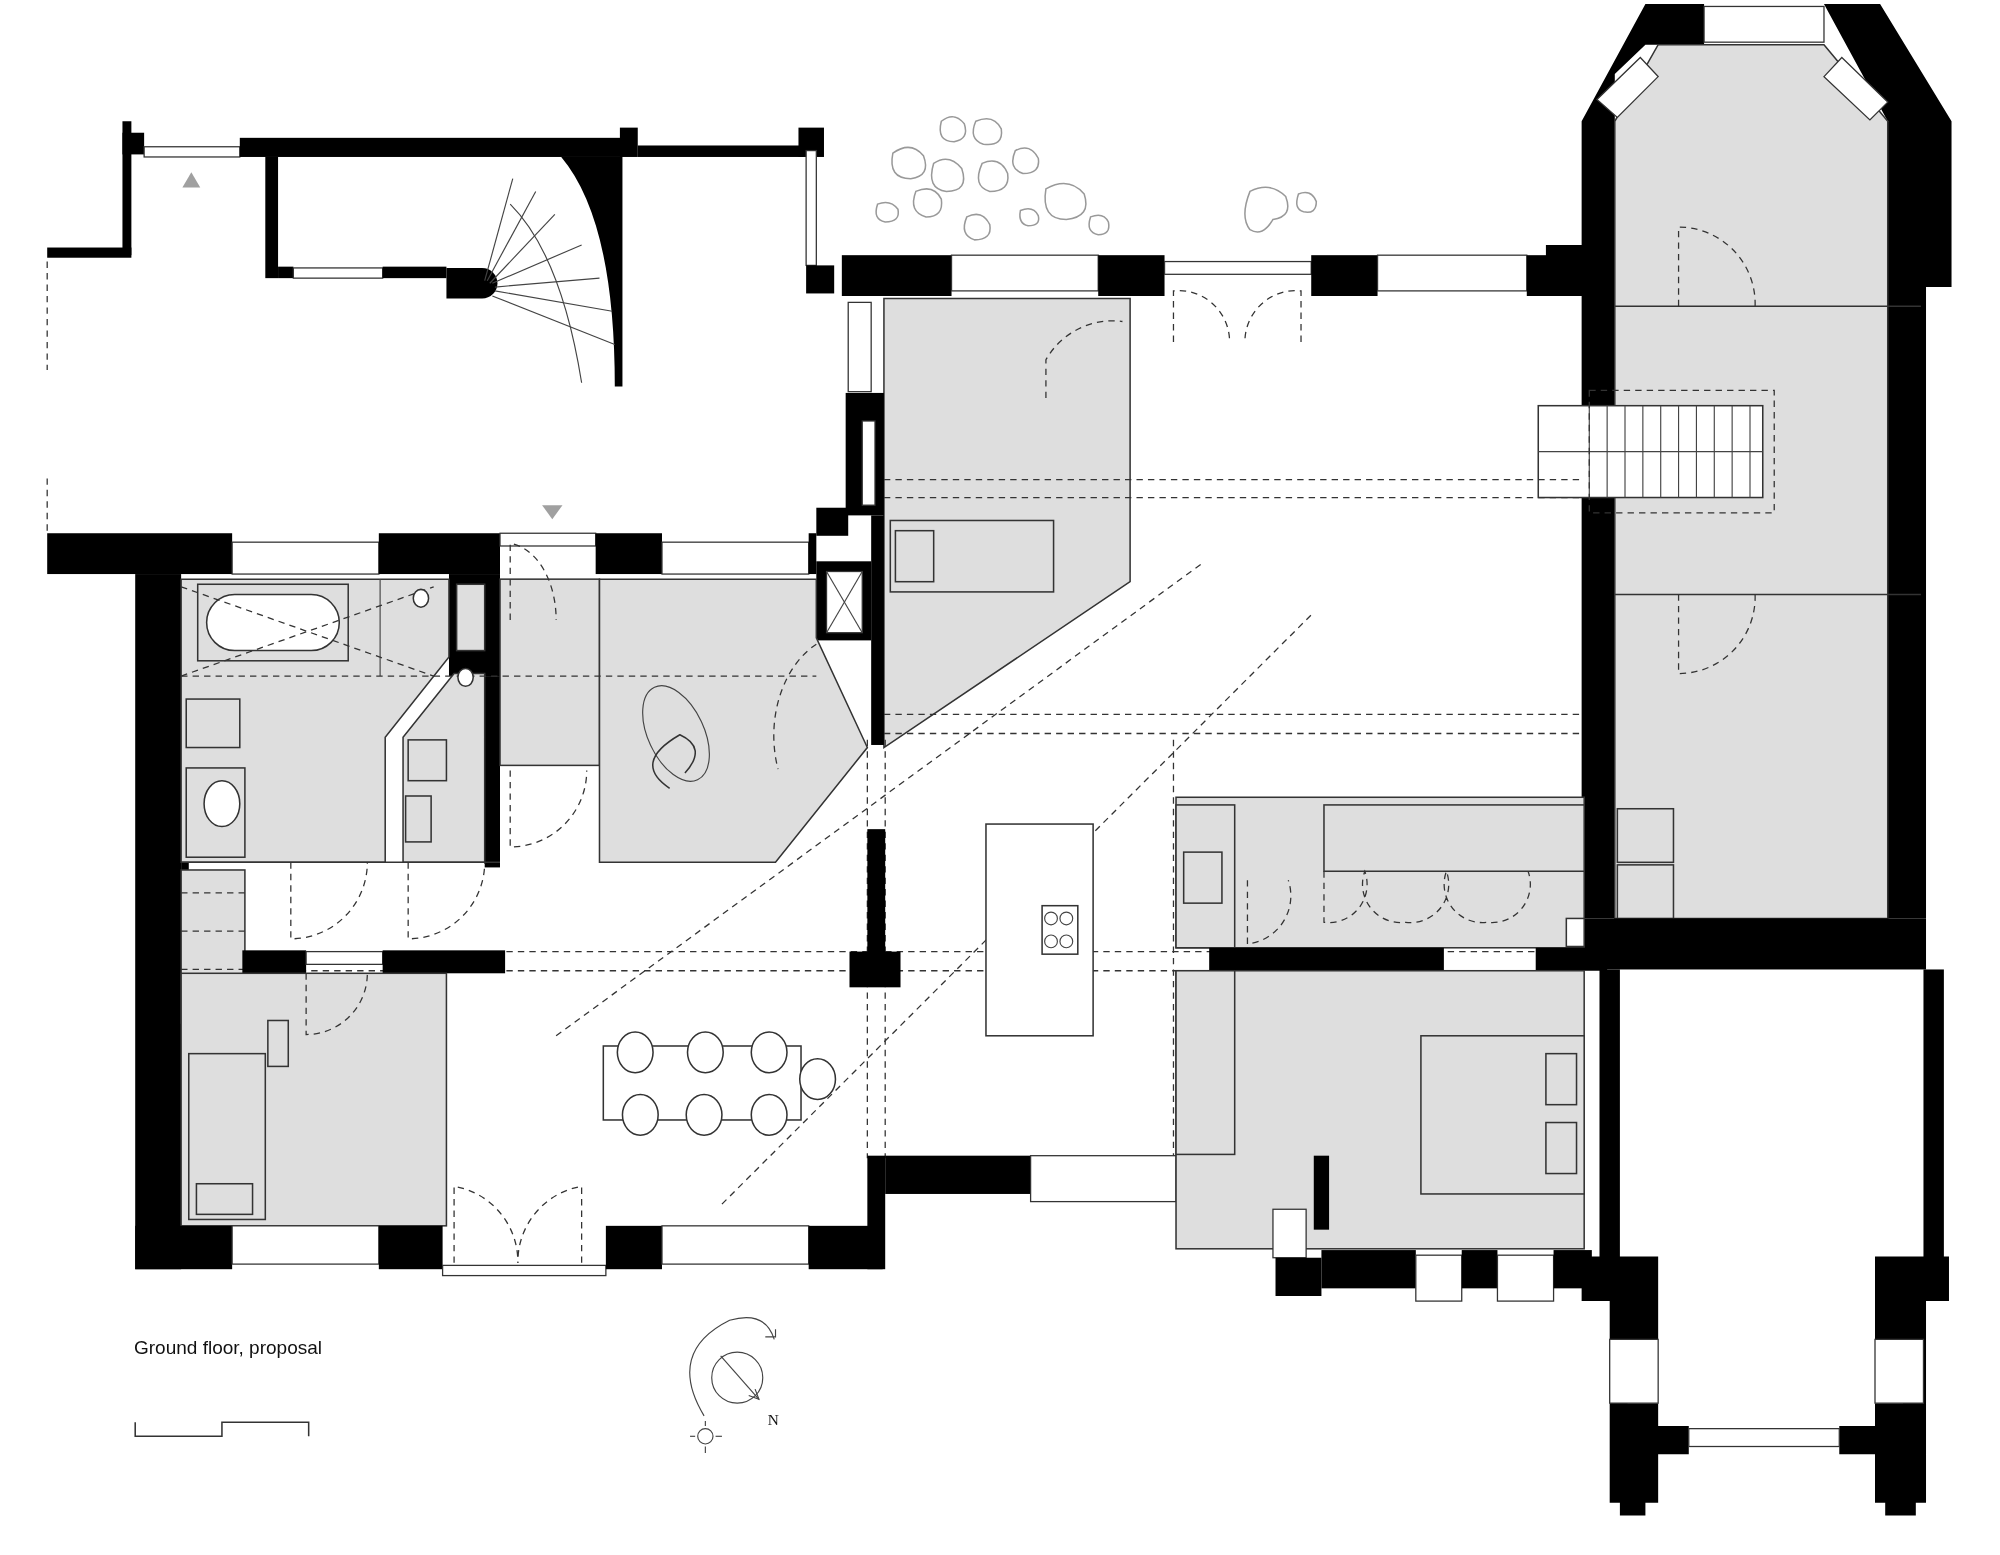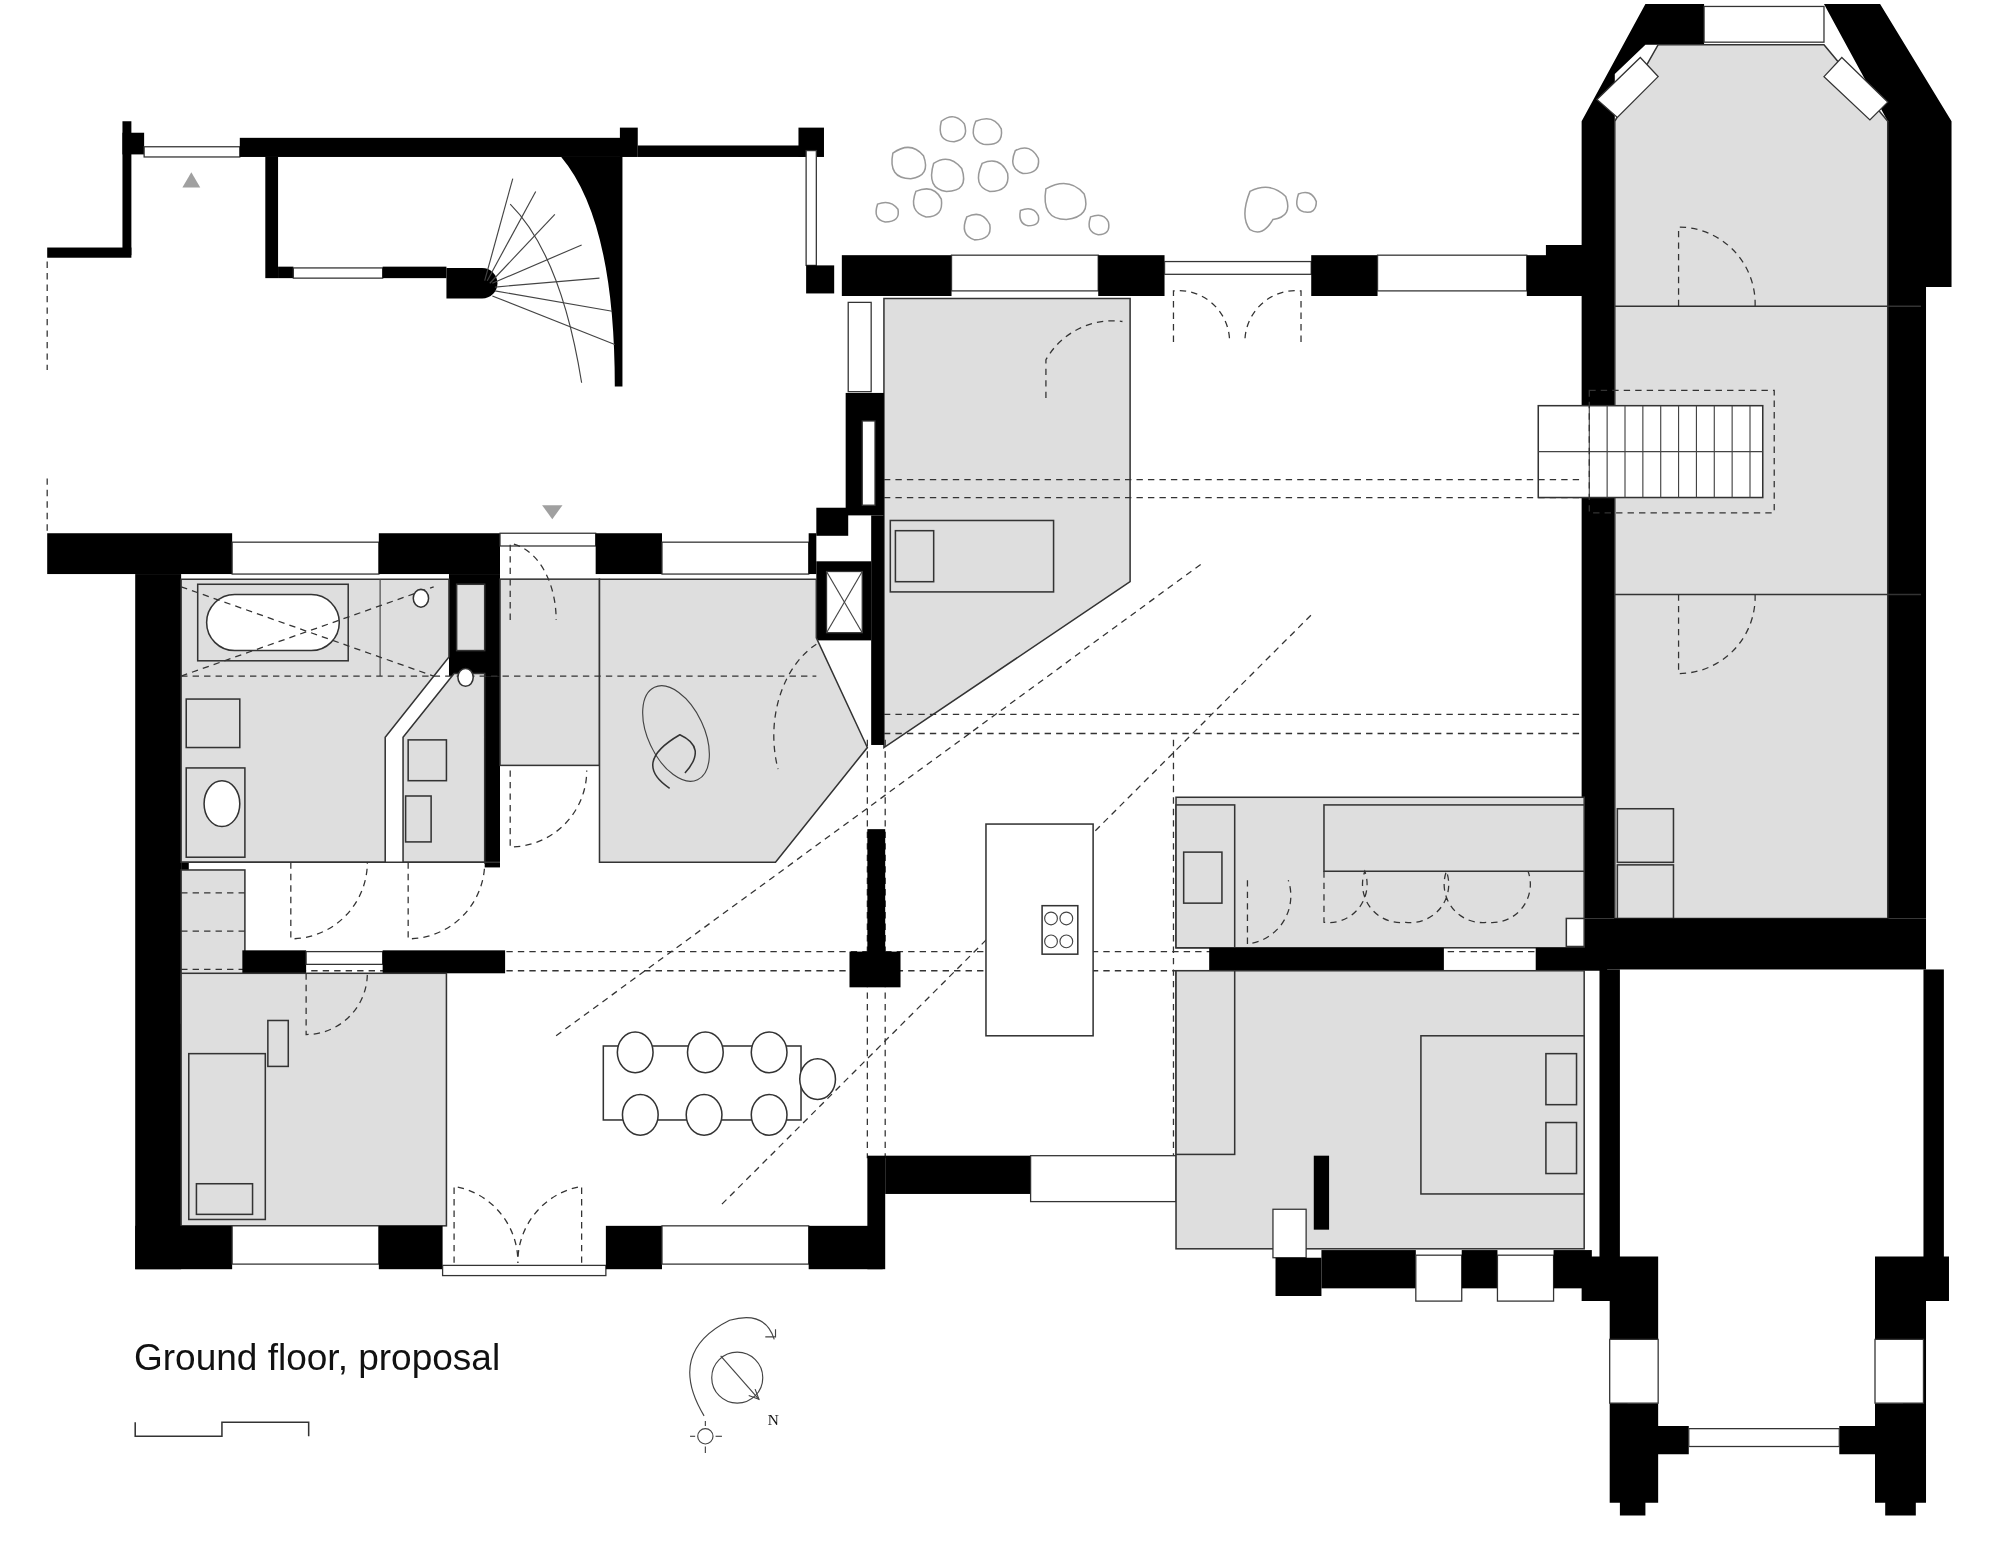--- a/index.html
+++ b/index.html
@@ -8,21 +8,21 @@
   .wall{fill:#000;}
   .room{fill:#dedede;stroke:#333;stroke-width:1.2;}
   .line{fill:none;stroke:#333;stroke-width:1.2;}
   .thin{fill:none;stroke:#444;stroke-width:0.9;}
   .dash{fill:none;stroke:#333;stroke-width:1;stroke-dasharray:5 4;}
   .win{fill:#fff;stroke:#333;stroke-width:1;}
   .furn{fill:#fff;stroke:#333;stroke-width:1.2;}
   .furn-g{fill:#dedede;stroke:#333;stroke-width:1.2;}
   .tree{fill:#fff;stroke:#999;stroke-width:1.2;}
   .marker{fill:#a0a0a0;}
-  .label{position:absolute;left:134px;top:1337px;font-family:"Liberation Sans",sans-serif;font-size:37px;color:#111;}
+  .label{position:absolute;left:134px;top:1337px;font-family:"Liberation Sans",sans-serif;font-size:19px;color:#111;}
   .north-label{font-family:"Liberation Serif",serif;font-size:12px;fill:#111;}
 </style>
 </head>
 <body>
 
 <svg id="plan" viewBox="0 0 1568 1219" xmlns="http://www.w3.org/2000/svg">
 
   <g>
     <path class="tree" d="M738 95 q10 -8 18 2 q4 12 -8 14 q-14 0 -10 -16z"></path>
     <path class="tree" d="M765 95 q14 -6 20 6 q2 14 -14 12 q-12 -4 -6 -18z"></path>

